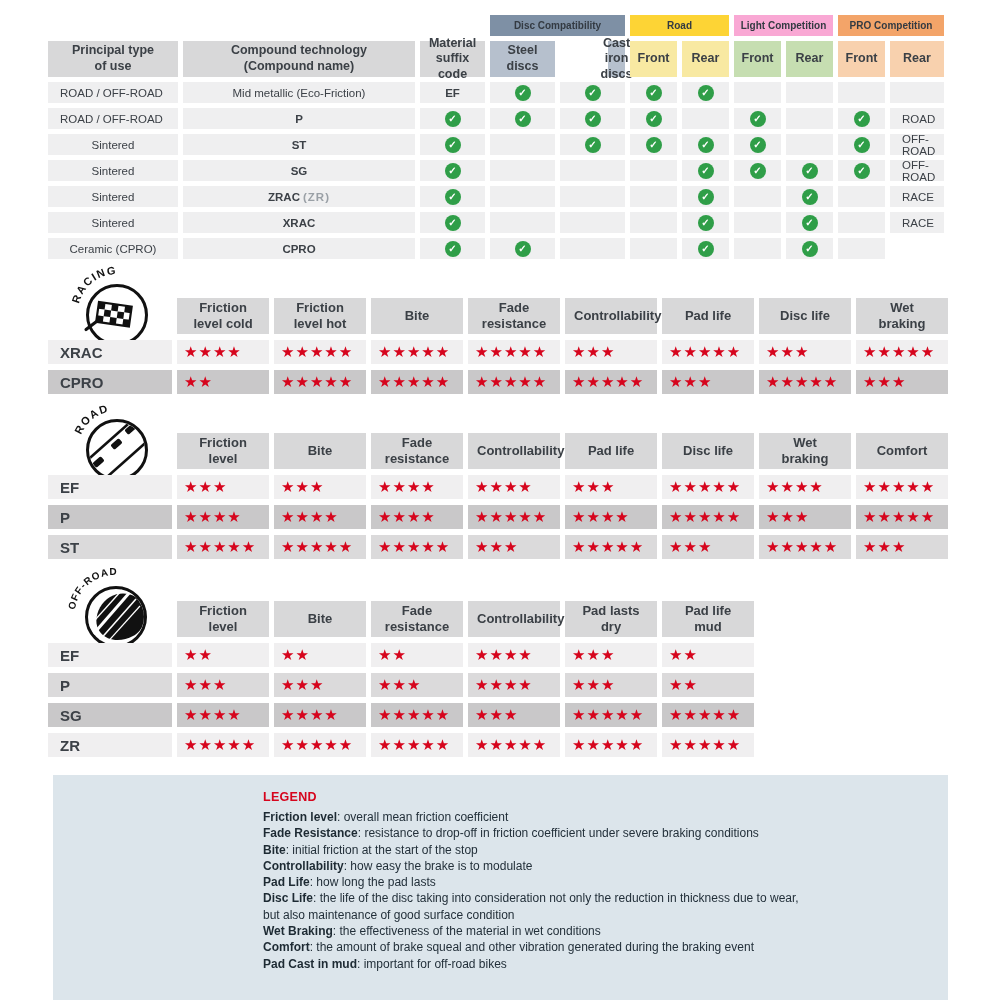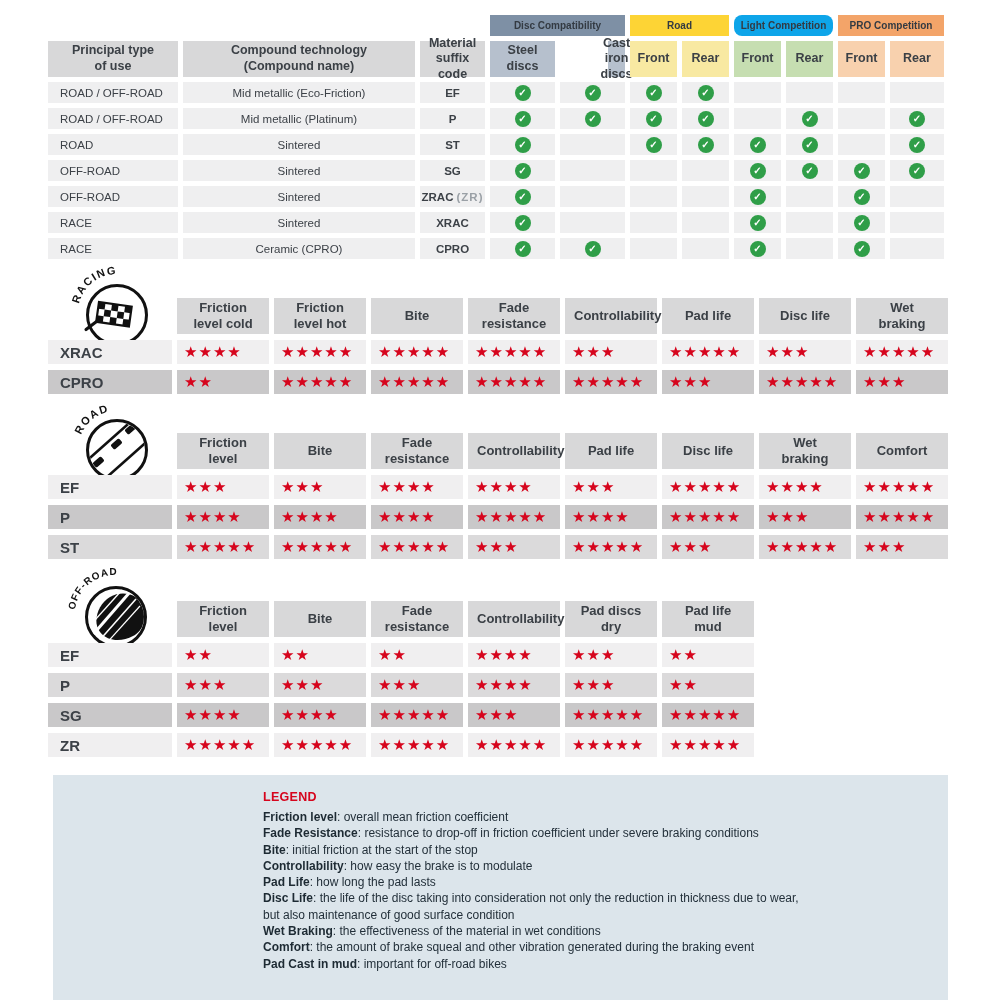--- a/index.html
+++ b/index.html
@@ -61,21 +61,21 @@
   .legend-line{font-size:12px;color:#23303a;line-height:16.3px;}
   .legend-line b{color:#1d2a33;}
 </style>
 </head>
 <body>
 
 <div id="top-table">
     <div class="gh-spacer" style="grid-column: span 3;"></div>
     <div class="gh" style="background: rgb(126, 144, 165); grid-column: span 2;">Disc Compatibility</div>
     <div class="gh" style="background: rgb(253, 212, 53); grid-column: span 2;">Road</div>
-    <div class="gh" style="background: #0ea5e9; grid-column: span 2; border-radius: 8px;">Light Competition</div>
+    <div class="gh" style="background: #f9a8d4; grid-column: span 2;">Light Competition</div>
     <div class="gh" style="background: rgb(243, 164, 105); grid-column: span 2;">PRO Competition</div>
     <div class="sub lh">Principal type
 of use</div>
     <div class="sub lh">Compound technology
 (Compound name)</div>
     <div class="sub lh">Material
 suffix code</div>
     <div class="sub" style="background: rgb(182, 192, 205);">Steel
 discs</div>
     <div class="sub" style="background: rgb(182, 192, 205); margin-left: 48px;">Cast iron
@@ -99,21 +99,20 @@
       <span class="chk">✓</span>
     </div>
     <div class="dc">
       <span class="chk">✓</span>
     </div>
     <div class="dc"></div>
     <div class="dc"></div>
     <div class="dc"></div>
     <div class="dc"></div>
     <div class="dc use">ROAD / OFF-ROAD</div>
-    <div class="dc tech">Mid metallic (Platinum)</div>
     <div class="dc code">P</div>
     <div class="dc">
       <span class="chk">✓</span>
     </div>
     <div class="dc">
       <span class="chk">✓</span>
     </div>
     <div class="dc">
       <span class="chk">✓</span>
     </div>
@@ -399,21 +398,21 @@
     <div class="sh">
       <span>Bite</span>
     </div>
     <div class="sh">
       <span>Fade resistance</span>
     </div>
     <div class="sh">
       <span>Controllability</span>
     </div>
     <div class="sh">
-      <span>Pad discs dry</span>
+      <span>Pad lasts dry</span>
     </div>
     <div class="sh">
       <span>Pad life mud</span>
     </div>
     <div class="rl shade-light">EF</div>
     <div class="sc shade-light">★★</div>
     <div class="sc shade-light">★★</div>
     <div class="sc shade-light">★★</div>
     <div class="sc shade-light">★★★★</div>
     <div class="sc shade-light">★★★</div>

